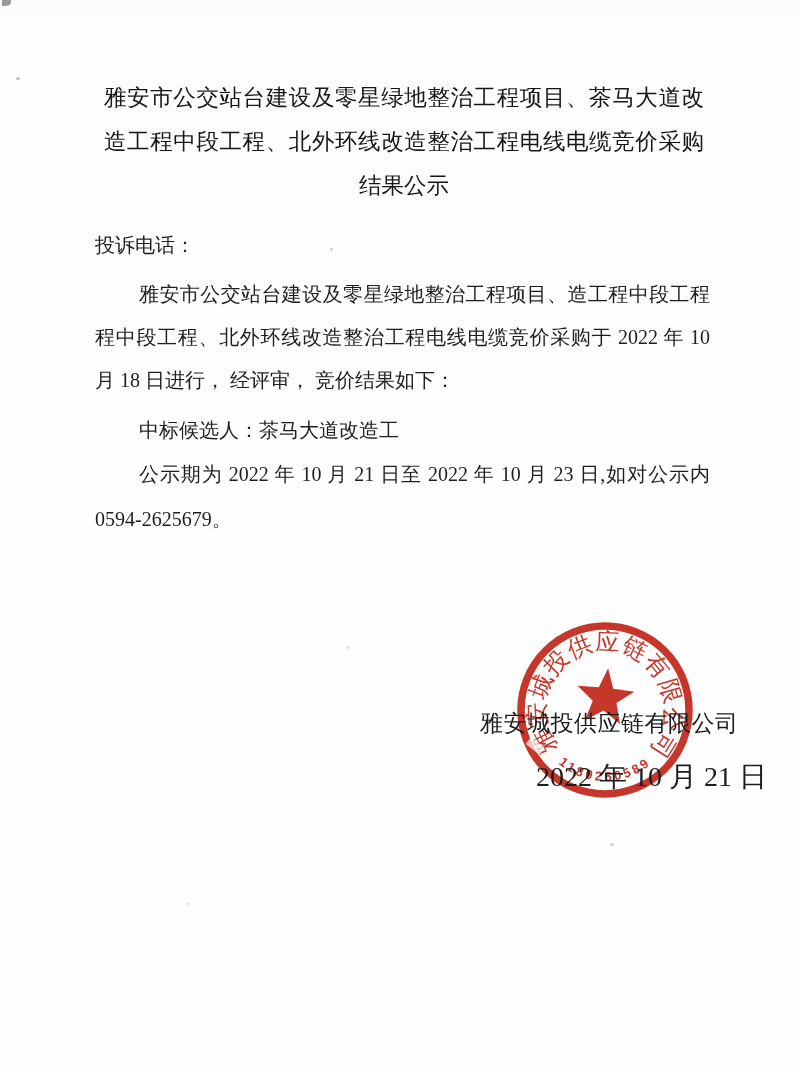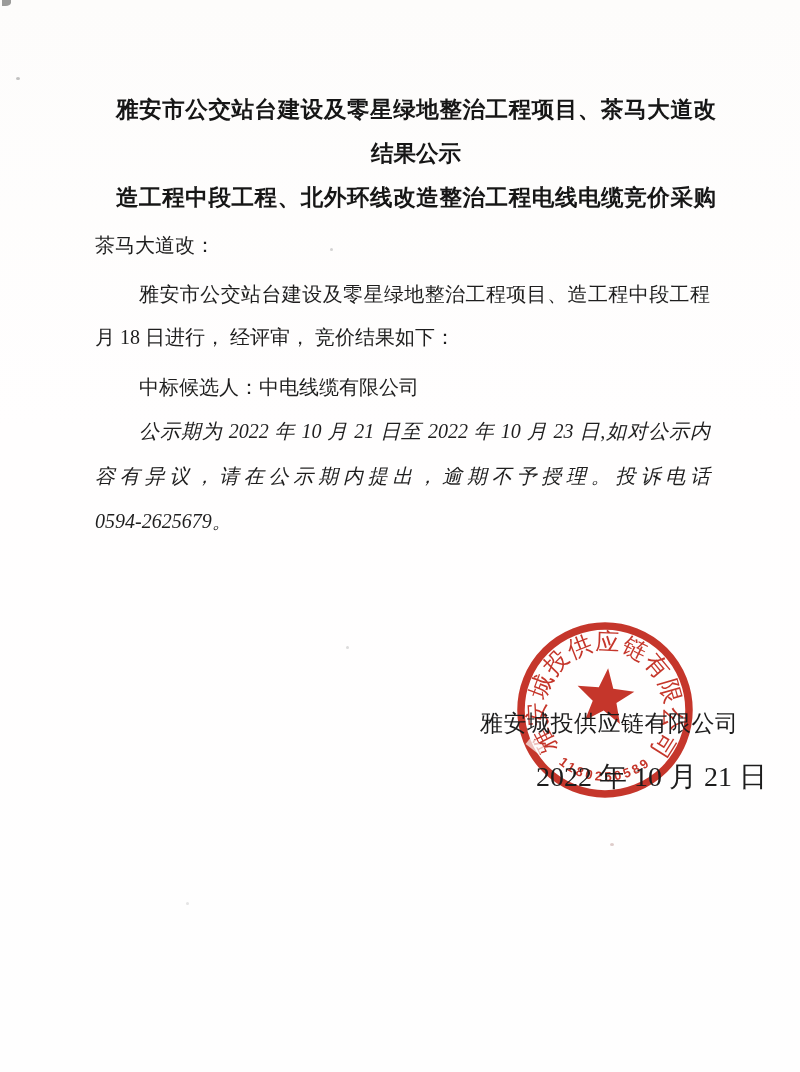--- a/index.html
+++ b/index.html
@@ -10,37 +10,37 @@
     font-family: "Liberation Serif", "DejaVu Serif", serif;
     position: relative;
   }
   .page {
     position: absolute; inset: 0;
     background: linear-gradient(180deg, #fdfcfb 0%, #fffefe 40%, #fefefe 100%);
   }
   
   .title-block {
     position: absolute; top: 72px; left: 100px; width: 600px;
-    font-weight: bold; color: #161616;
+    font-weight: normal; color: #161616;
     font-size: 22.5px; line-height: 44px;
-    margin: 16px;
+    margin: 4px;
   }
   .title-line { text-align: justify; text-align-last: justify; }
   .title-line.center { text-align: center; text-align-last: center; }
   
   .body-block {
     position: absolute; top: 224px; left: 95px; width: 615px;
     font-size: 20px; line-height: 43px; color: #1e1e1e;
   }
   .line { text-align: justify; text-align-last: justify; }
   .line.left { text-align: left; text-align-last: left; }
   .indent { text-indent: 44px; }
   .para-1 { margin-top: 6px; }
   .para-2 { margin-top: 7px; }
-  .para-3 { margin-top: 0; line-height: 45px; font-style: italic; }
+  .para-3 { margin-top: 0; line-height: 45px; }
   
   .sig-company {
     position: absolute; top: 708px; left: 480px;
     font-size: 23px; color: #1c1c1c; letter-spacing: 0.5px;
     z-index: 3; white-space: nowrap;
   }
   .sig-date {
     position: absolute; top: 758px; left: 536px;
     font-size: 28px; color: #1c1c1c;
     z-index: 3; white-space: nowrap;
@@ -62,37 +62,37 @@
   .speck-d { top: 843px; left: 610px; width: 4px; height: 3px; background: #d0b7b4; opacity: 0.7; }
   .speck-e { top: 902px; left: 186px; width: 3px; height: 3px; background: #cccccc; opacity: 0.5; }
 </style>
 </head>
 <body>
 
 <div class="page">
 
   <h1 class="title-block">
     <div class="title-line">雅安市公交站台建设及零星绿地整治工程项目、茶马大道改</div>
+    <div class="title-line">造工程中段工程、北外环线改造整治工程电线电缆竞价采购</div>
     <div class="title-line center">结果公示</div>
-    <div class="title-line">造工程中段工程、北外环线改造整治工程电线电缆竞价采购</div>
   </h1>
 
   <div class="body-block">
-    <div class="line left">茶马大道改：</div>
+    <div class="line left">投诉电话：</div>
 
     <div class="para-1">
       <div class="line indent">雅安市公交站台建设及零星绿地整治工程项目、造工程中段工程</div>
+      <div class="line">程中段工程、北外环线改造整治工程电线电缆竞价采购于 2022 年 10</div>
       <div class="line left">月 18 日进行， 经评审， 竞价结果如下：</div>
     </div>
 
-    <div class="line left indent para-2">中标候选人：中电线缆有限公司</div>
+    <div class="line left indent para-2">中标候选人：茶马大道改造工</div>
 
     <div class="para-3">
       <div class="line indent">公示期为 2022 年 10 月 21 日至 2022 年 10 月 23 日,如对公示内</div>
-      <div class="line">容有异议，请在公示期内提出，逾期不予授理。投诉电话</div>
       <div class="line left">0594-2625679。</div>
     </div>
   </div>
 
   <div class="sig-company">雅安城投供应链有限公司</div>
   <div class="sig-date">2022 年 10 月 21 日</div>
 
   <svg class="seal" viewBox="0 0 200 200" aria-hidden="true">
     <defs>
       <path id="sealArcTop" d="M 54,138.6 A 60,60 0 1 1 146,138.6" fill="none"></path>

